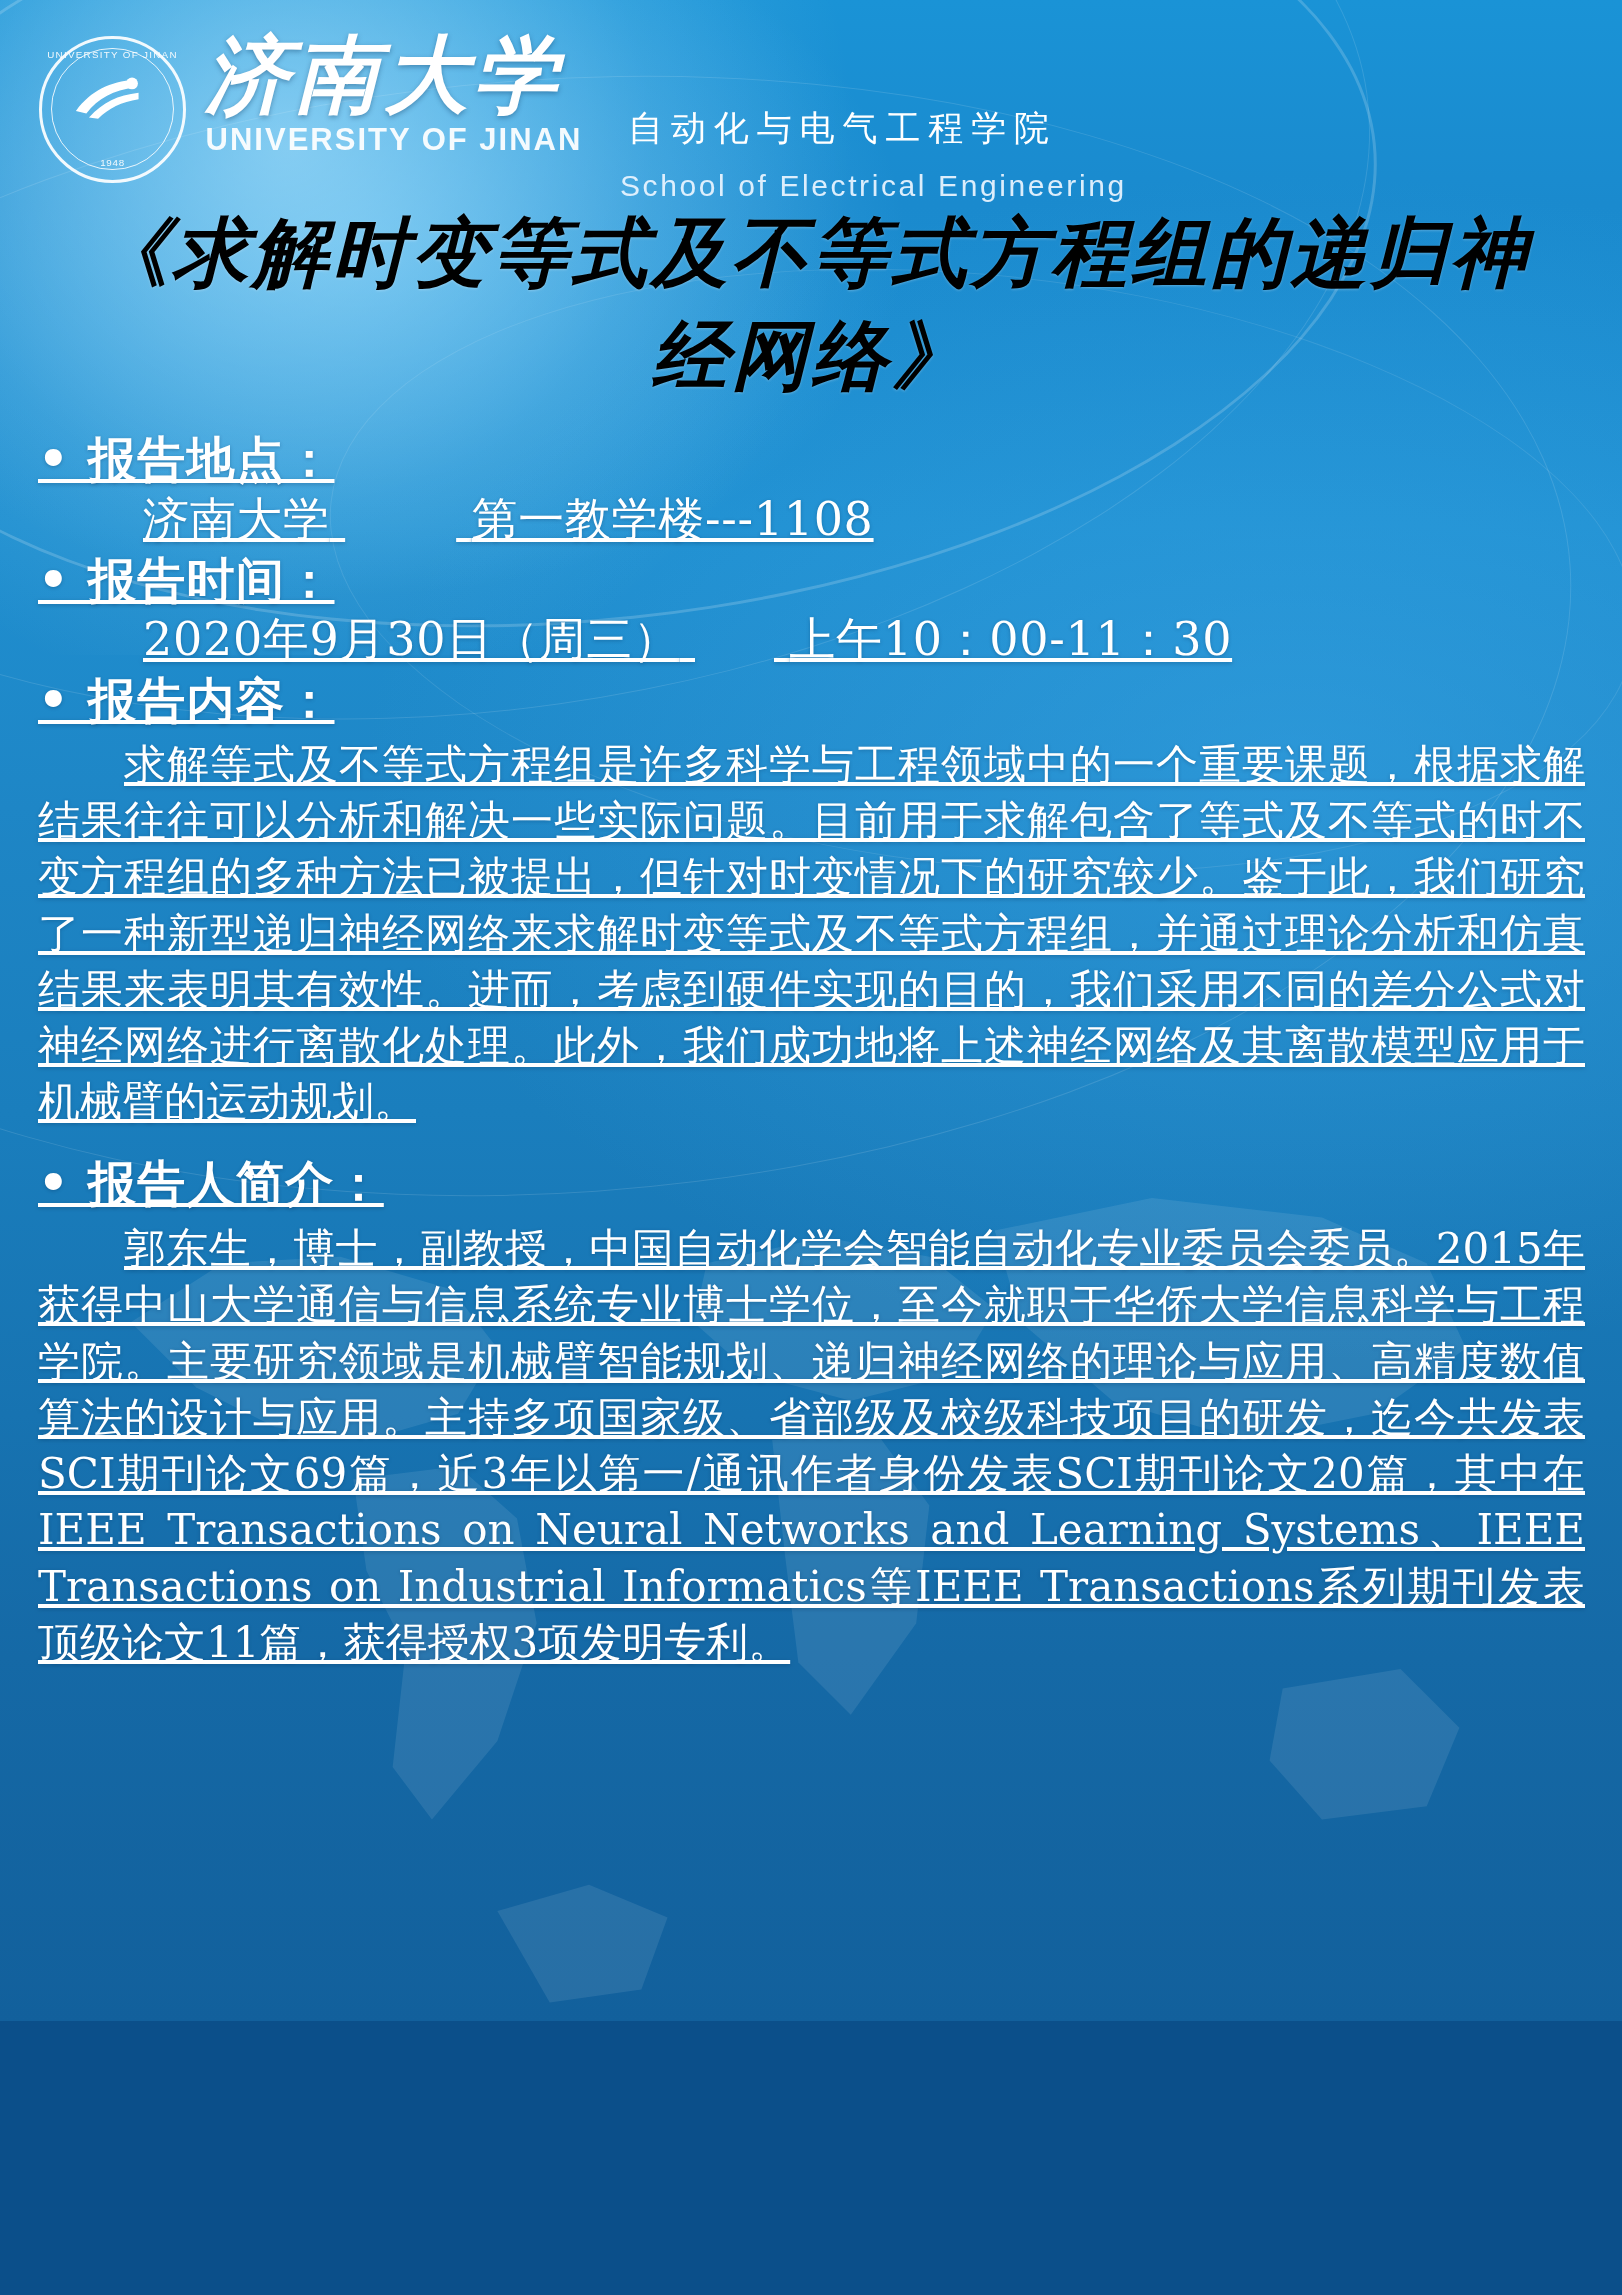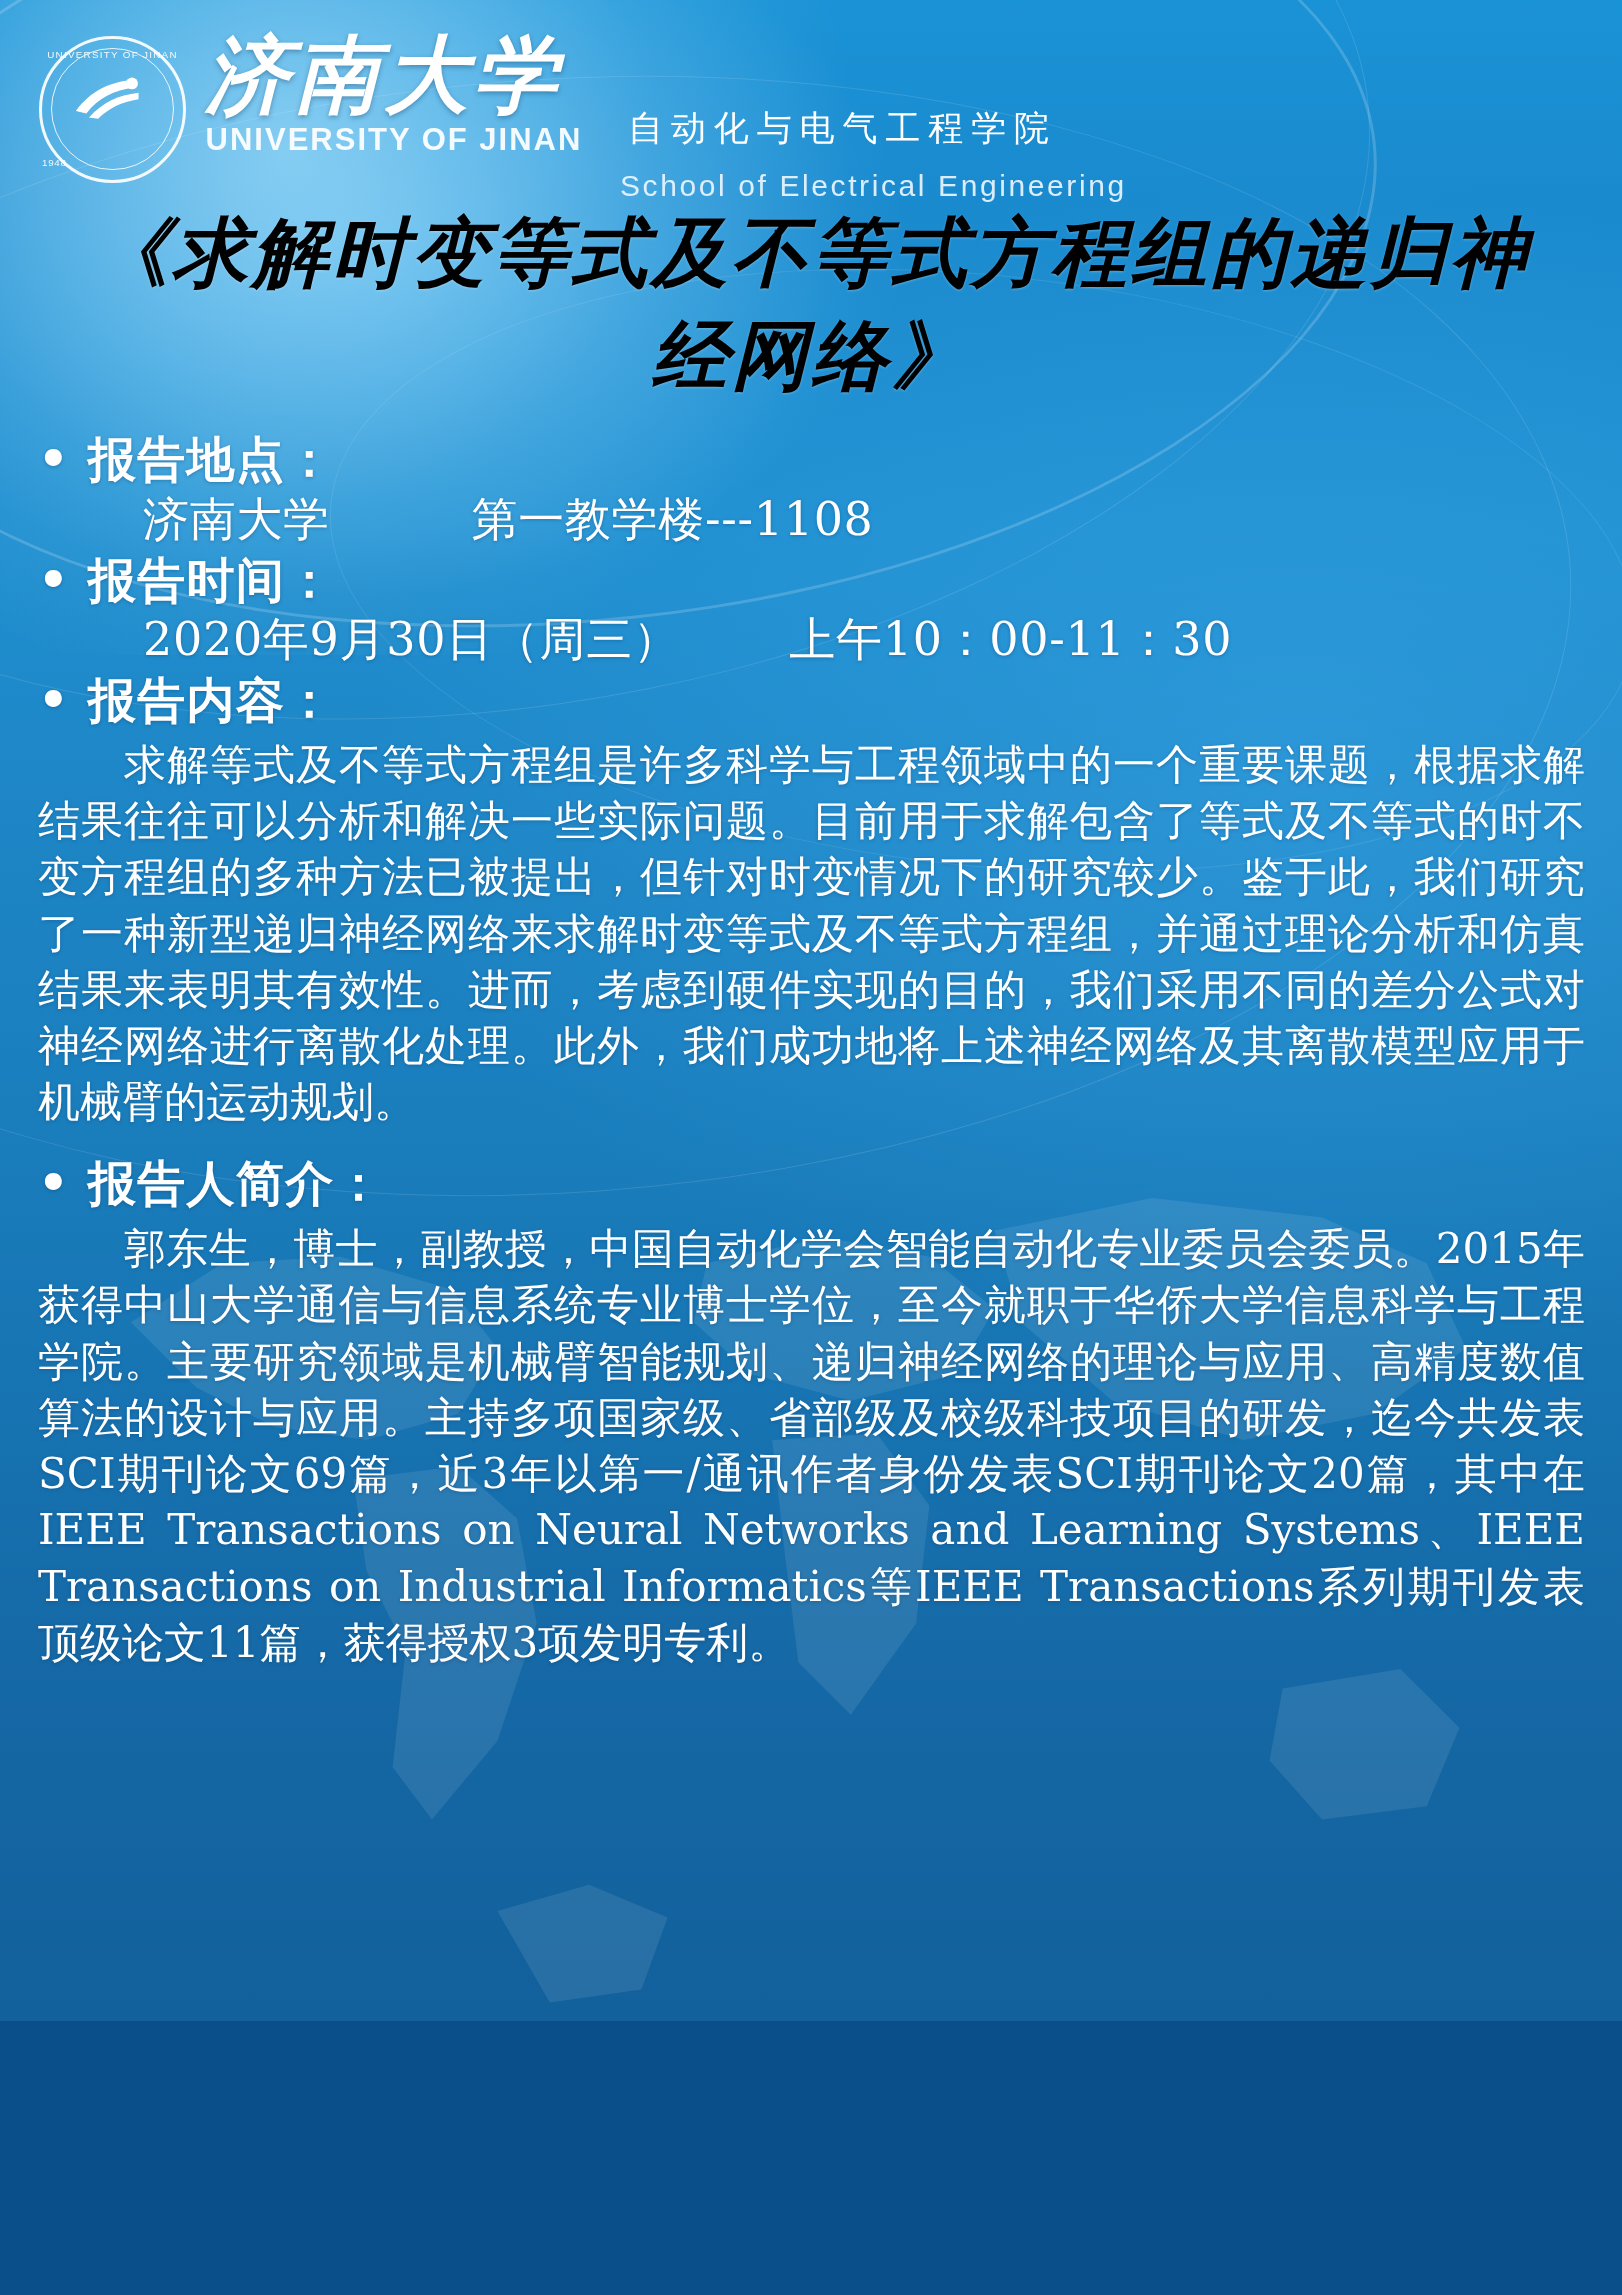--- a/index.html
+++ b/index.html
@@ -80,20 +80,21 @@
     text-align: center;
     font-size: 9.8px;
     letter-spacing: 1.3px;
     color: rgba(255,255,255,0.92);
     font-family: "Liberation Sans", sans-serif;
   }
   .logo-bottom-text {
     position: absolute;
     left: 0; bottom: 11.8px;
     width: 141px;
+    text-align: center;
     font-size: 9.8px;
     letter-spacing: 0.7px;
     color: rgba(255,255,255,0.92);
     font-family: "Liberation Sans", sans-serif;
   }
   .header-text { margin-left: 19.6px; }
   .univ-cn {
     font-size: 84px;
     line-height: 1.0;
     color: #ffffff;
@@ -148,20 +149,21 @@
     line-height: 1.35;
     letter-spacing: 3.9px;
     text-shadow: 0 1.3px 2.6px rgba(255,255,255,0.25);
   }
 
   
   .body-wrap {
     margin: 22px 38px 0 38px;
     color: #ffffff;
     font-family: "DejaVu Serif", serif;
+    text-decoration: underline;
   }
   .bullet {
     font-size: 48px;
     line-height: 1.26;
     font-weight: bold;
     letter-spacing: 1.3px;
     text-shadow: 0 1.3px 3.9px rgba(0,40,80,0.30);
   }
   .sub {
     font-size: 46px;

